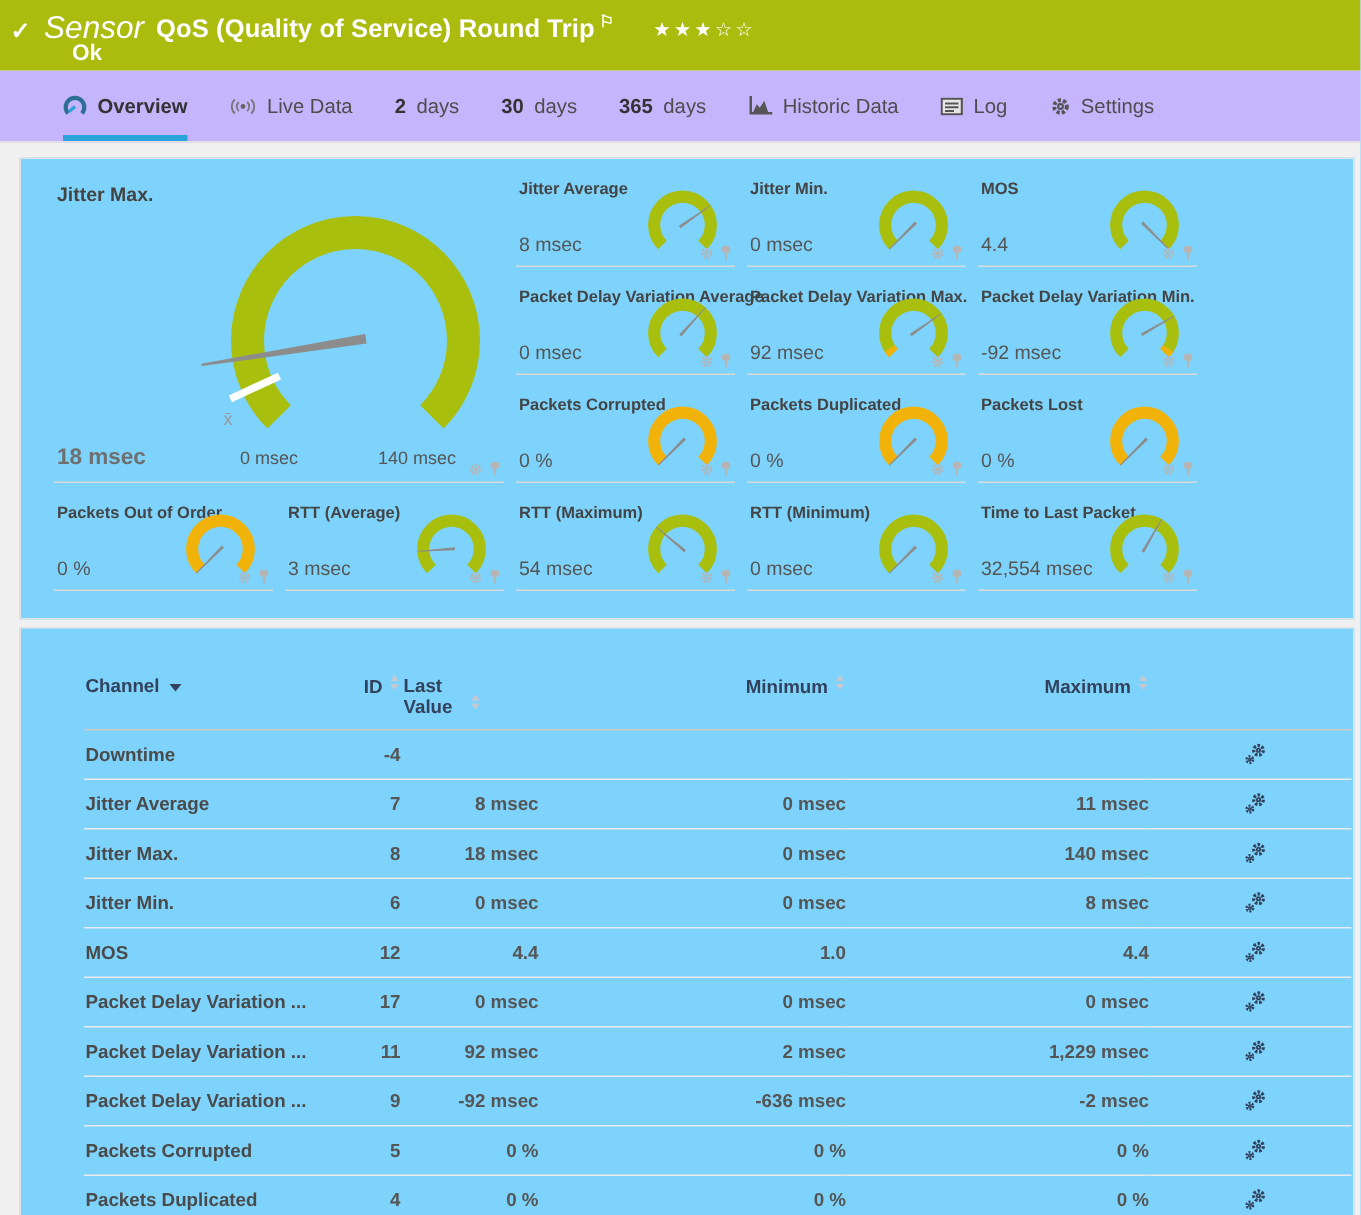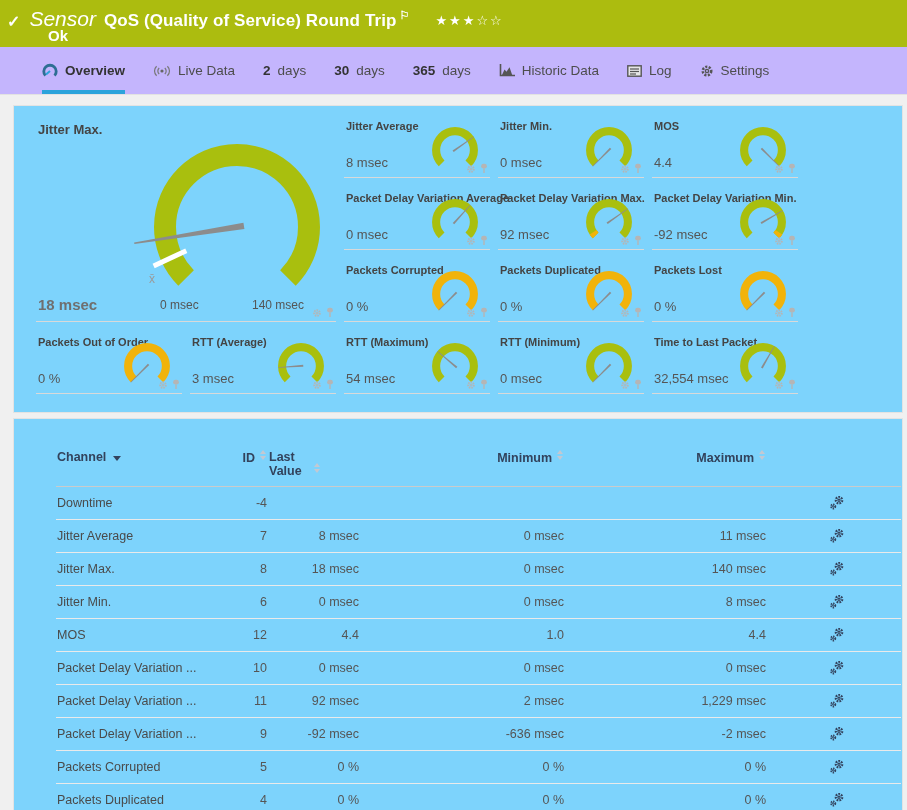--- a/index.html
+++ b/index.html
@@ -45,21 +45,21 @@
   .scale-label{position:absolute;bottom:9px;font-size:12px;color:#555;}
   .scale-min{left:124px;}
   .scale-max{left:216px;}
   
   table{border-collapse:collapse;table-layout:fixed;width:845px;font-size:12.5px;color:#555;}
   thead th{color:#32425C;font-size:12.5px;font-weight:bold;vertical-align:top;
     padding-bottom:8px;border-bottom:1px solid #CBCBCB;text-align:left;}
   th.right,td.right{text-align:right;}
   th.center{text-align:left;}
   th .hdr2{display:inline-block;max-width:40px;}
-  tbody td{height:30px;border-bottom:1px solid #EAEAEA;}
+  tbody td{height:30px;border-bottom:1px solid #EAEAEA;font-weight:bold;}
   td.ch{color:#4A4A4A;cursor:pointer;}
   td.act{padding-left:62px;}
   td.act svg{cursor:pointer;display:block;}
   .sort{display:inline-block;width:7px;margin-left:5px;vertical-align:2px;}
   .sort i{display:block;width:0;height:0;border-left:3.5px solid transparent;border-right:3.5px solid transparent;}
   .sort .up{border-bottom:4px solid #C3C8D2;margin-bottom:2px;}
   .sort .down{border-top:4px solid #C3C8D2;}
   .caret{display:inline-block;width:0;height:0;border-left:4px solid transparent;
     border-right:4px solid transparent;border-top:5px solid #33435E;margin-left:7px;}
 </style>
@@ -503,21 +503,21 @@
             <svg width="16" height="16" viewBox="0 0 16 16">
               <circle cx="10" cy="5.2" r="3.2" fill="none" stroke="#33435E" stroke-width="2.2" stroke-dasharray="1.7 1.1"></circle>
               <circle cx="10" cy="5.2" r="1.1" fill="none" stroke="#33435E" stroke-width="1.2"></circle>
               <circle cx="4.2" cy="11.4" r="2.1" fill="none" stroke="#33435E" stroke-width="1.8" stroke-dasharray="1.3 0.9"></circle>
               <circle cx="4.2" cy="11.4" r="0.8" fill="none" stroke="#33435E" stroke-width="1"></circle>
             </svg>
           </td>
         </tr>
         <tr>
           <td class="ch">Packet Delay Variation ...</td>
-          <td class="right">10</td>
+          <td class="right">17</td>
           <td class="right">0 msec</td>
           <td class="right">0 msec</td>
           <td class="right">0 msec</td>
           <td class="act">
             <svg width="16" height="16" viewBox="0 0 16 16">
               <circle cx="10" cy="5.2" r="3.2" fill="none" stroke="#33435E" stroke-width="2.2" stroke-dasharray="1.7 1.1"></circle>
               <circle cx="10" cy="5.2" r="1.1" fill="none" stroke="#33435E" stroke-width="1.2"></circle>
               <circle cx="4.2" cy="11.4" r="2.1" fill="none" stroke="#33435E" stroke-width="1.8" stroke-dasharray="1.3 0.9"></circle>
               <circle cx="4.2" cy="11.4" r="0.8" fill="none" stroke="#33435E" stroke-width="1"></circle>
             </svg>

